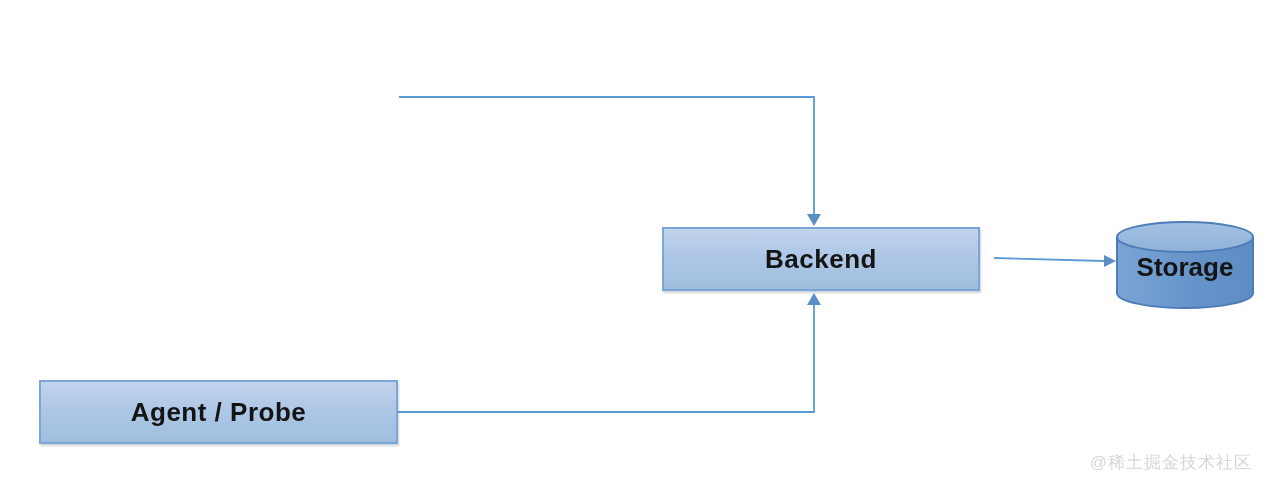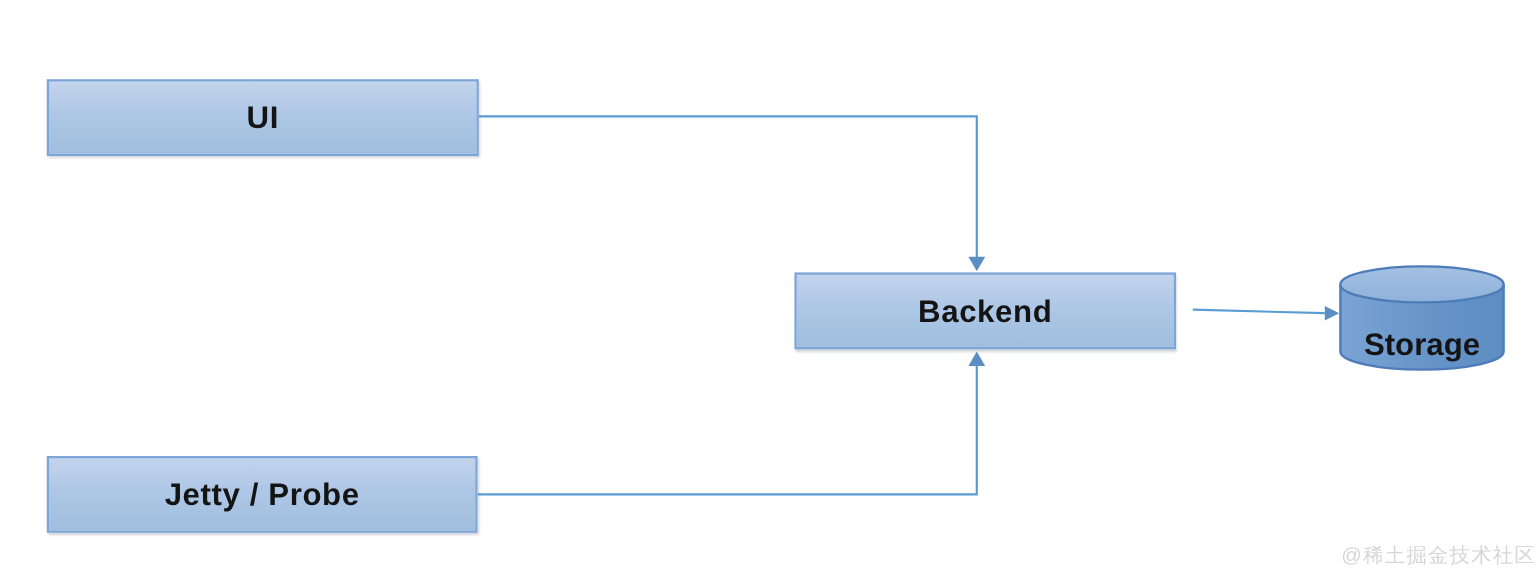--- a/index.html
+++ b/index.html
@@ -45,34 +45,33 @@
   .storage-label {
     position: absolute;
     left: 1117px;
     top: 252px;
     width: 136px;
     text-align: center;
     font-size: 26px;
     font-weight: bold;
     color: #141414;
     white-space: nowrap;
-    margin-top: 20px;
   }
   .edge-label {
     position: absolute;
     font-size: 18px;
     font-weight: bold;
     color: #111111;
     white-space: nowrap;
   }
   .edge-label-top    { left: 572px; top: 56px; }
   .edge-label-bottom { left: 575px; top: 420px; }
   .watermark {
     position: absolute;
-    right: 0;
+    right: 28px;
     top: 451px;
     font-size: 17px;
     color: #d6d6d6;
     white-space: nowrap;
     letter-spacing: 1px;
   }
 </style>
 </head>
 <body>
 
@@ -97,30 +96,27 @@
     <polyline points="398,412 814,412 814,304" fill="none" stroke="#5b9bd5" stroke-width="1.8"></polyline>
     <polygon points="807,305 821,305 814,293" fill="#5b8ec4"></polygon>
 
     <line x1="994" y1="258" x2="1104" y2="261" stroke="#5b9bd5" stroke-width="1.8"></line>
     <polygon points="1104,255 1104,267 1116,261" fill="#5b8ec4"></polygon>
 
     <path d="M1117,237 L1117,293 A68,15 0 0 0 1253,293 L1253,237" fill="url(#cylBody)" stroke="#4d7cb8" stroke-width="2"></path>
     <ellipse cx="1185" cy="237" rx="68" ry="15" fill="url(#cylTop)" stroke="#4d7cb8" stroke-width="2"></ellipse>
   </svg>
 
-  <div class="node-box box-ui">
-    <span class="node-label">UI</span>
-  </div>
 
   <div class="node-box box-backend">
     <span class="node-label">Backend</span>
   </div>
 
   <div class="node-box box-agent">
-    <span class="node-label">Jetty / Probe</span>
+    <span class="node-label">Agent / Probe</span>
   </div>
 
   <div class="storage-label">Storage</div>
 
 
 
   <div class="watermark">@稀土掘金技术社区</div>
 
 </div>
 

